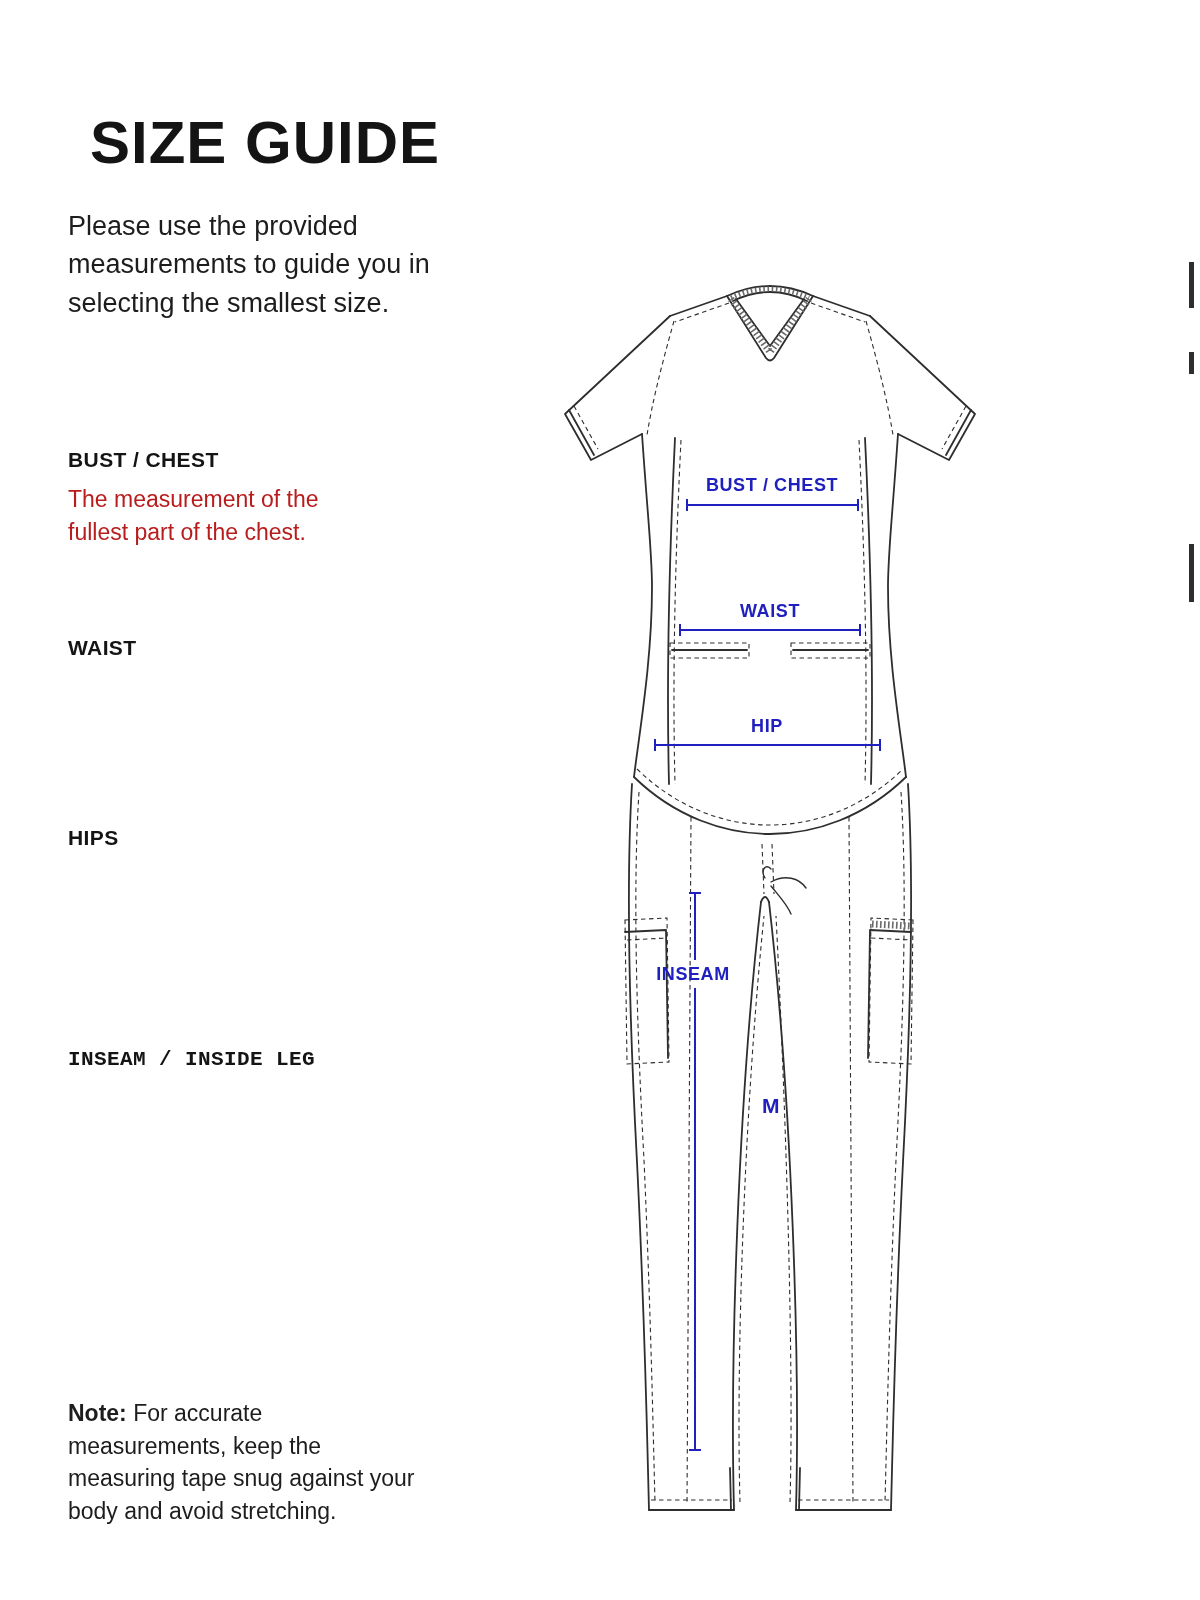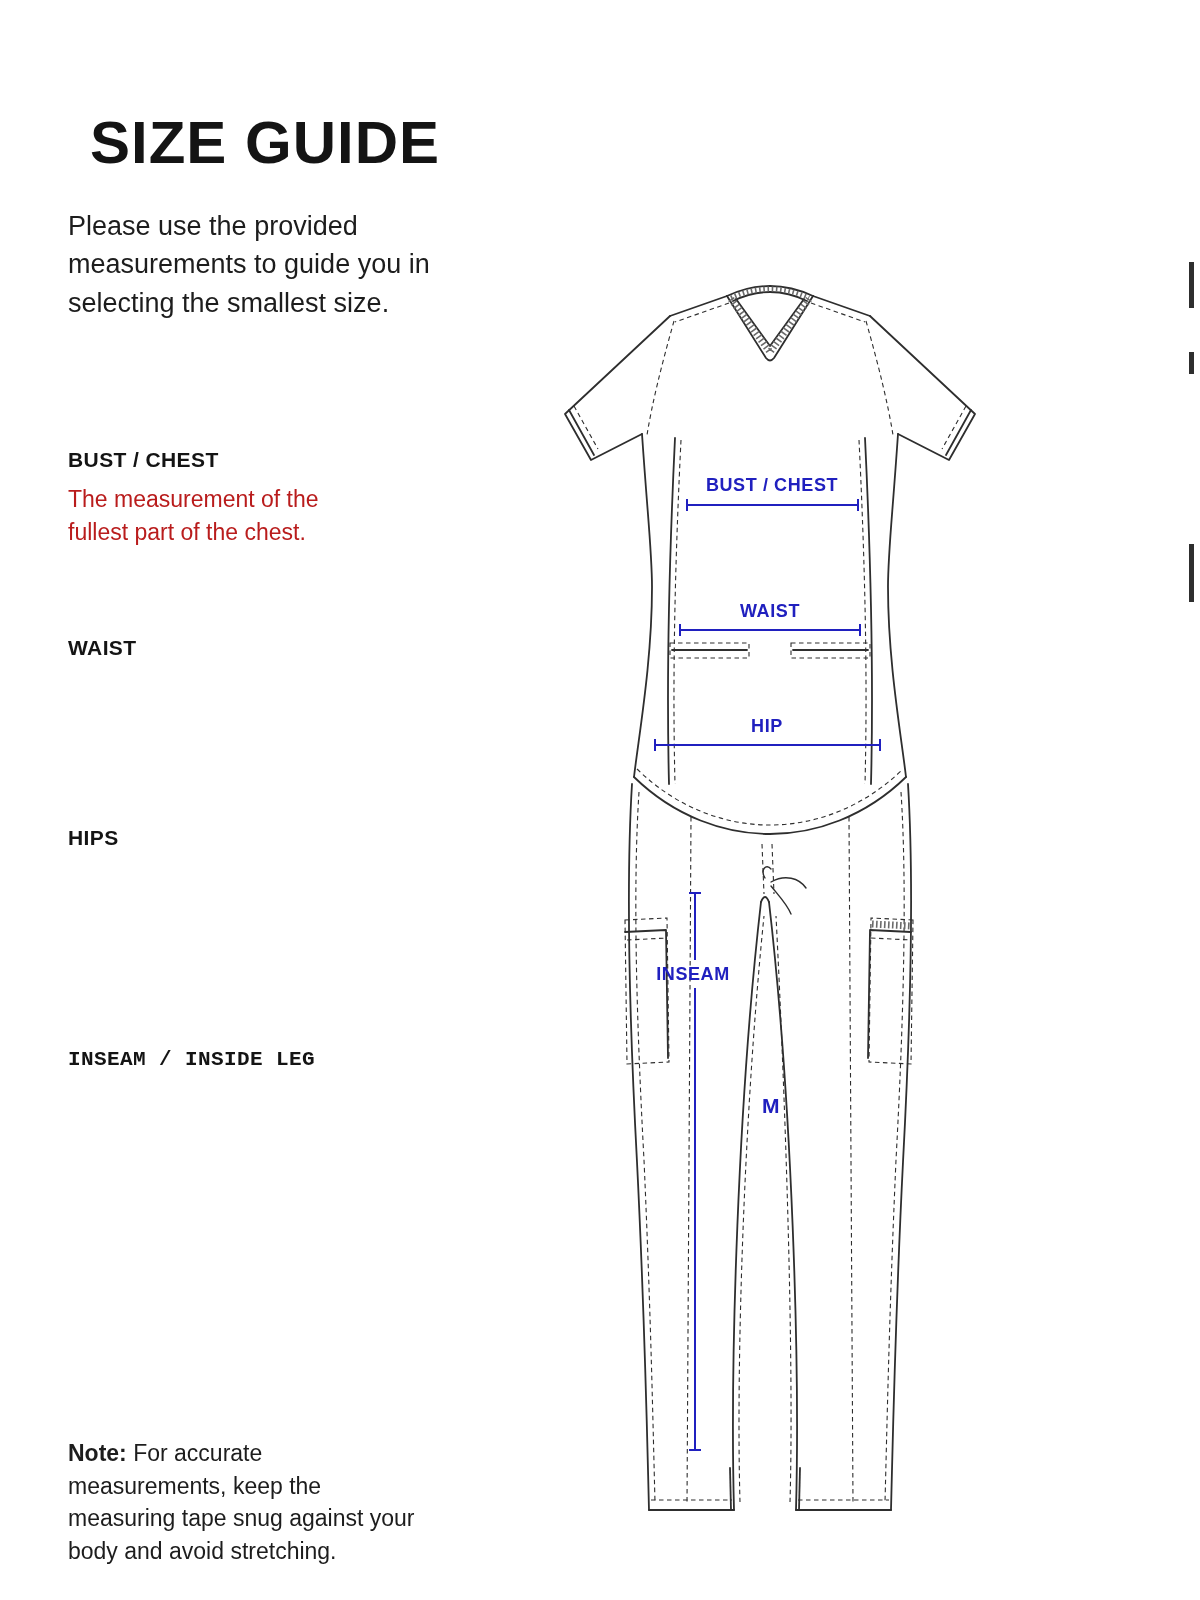--- a/index.html
+++ b/index.html
@@ -16,21 +16,21 @@
     font-size:27px; line-height:1.42; color:#1d1d1d;
   }
   .section { position:absolute; left:68px; }
   .sec-h { font-size:21px; font-weight:bold; letter-spacing:.4px; color:#141414; }
   .sec-b { margin-top:11px; font-size:23px; line-height:1.42; color:#b91c1c; }
   .sec-bust  { top:448px; } .sec-bust  .sec-b { width:288px; }
   .sec-waist { top:636px; } .sec-waist .sec-b { width:312px; }
   .sec-hips  { top:826px; } .sec-hips  .sec-b { width:382px; }
   .sec-inseam{ top:1048px;font-family:Liberation Mono, monospace;} .sec-inseam .sec-b{ width:348px; }
   .note {
-    position:absolute; left:68px; top:1414px; width:348px;
+    position:absolute; left:68px; top:1374px; width:348px;
     font-size:23px; line-height:1.42;
   }
   .note strong { font-weight:bold; }
   .diagram { position:absolute; left:525px; top:272px; }
   .measure-label {
     font-family:"Liberation Sans", sans-serif;
     font-size:18px; font-weight:bold; letter-spacing:.6px;
     fill:var(--accent,#2020bf);
   }
   .size-label {

